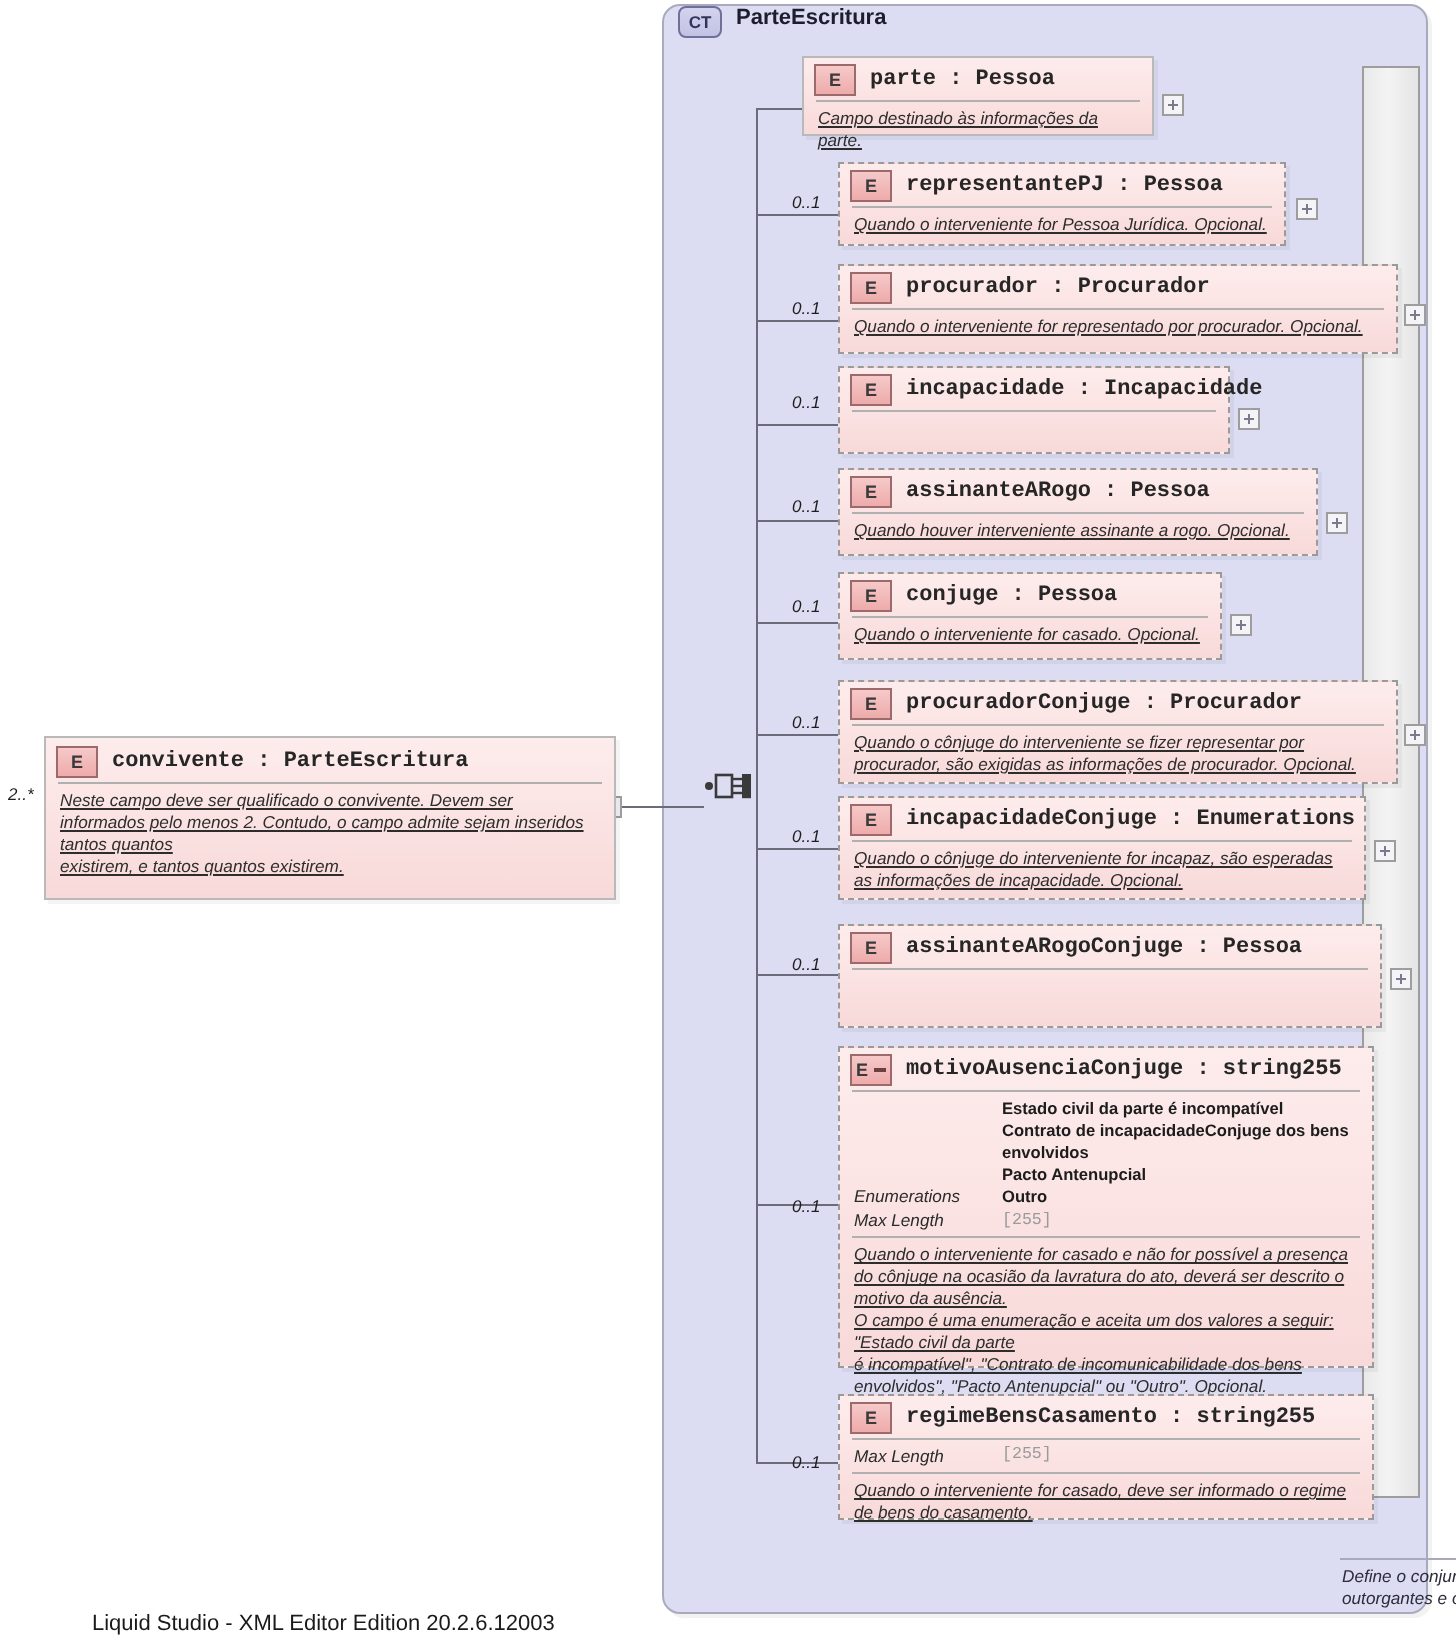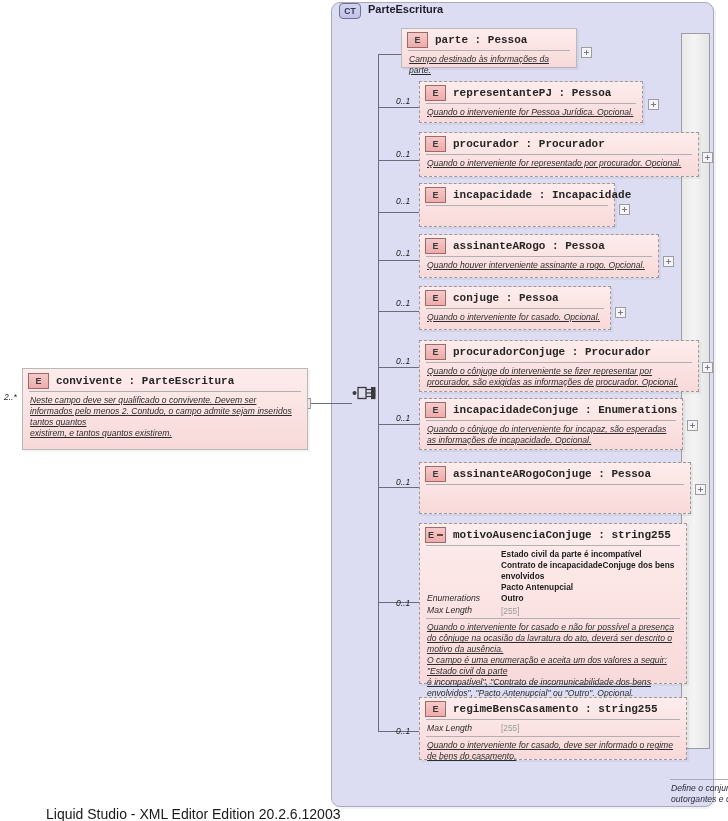--- a/index.html
+++ b/index.html
@@ -84,21 +84,21 @@
   }
   .facet-row { display: flex; align-items: flex-end; line-height: 1.3; }
   .facet-label {
     font-style: italic;
     width: 74px;
     flex: none;
     color: #2b2b2b;
   }
   .facet-vals { font-weight: bold; font-style: normal; color: #1c1c1c; font-size: 8.3px; }
   .facet-vals div { line-height: 1.33; }
-  .facet-gray { color: #9a9a9a; font-weight: normal; }
+  .facet-gray { color: #9a9a9a; font-weight: normal; font-family: Liberation Mono, monospace; }
 
   
   .occ {
     position: absolute;
     font-size: 8.5px;
     font-style: italic;
     color: #1d1d1d;
     font-family: "Liberation Sans", sans-serif;
     white-space: nowrap;
   }
@@ -215,21 +215,21 @@
     top: 380px;
     width: 26px;
     height: 26px;
   }
 
   
   #statusbar {
     position: absolute;
     left: 6px;
     top: 806px;
-    font-size: 14px;
+    font-size: 11px;
     color: #1a1a1a;
     font-family: "Liberation Sans", sans-serif;
     white-space: nowrap;
     padding-left: 40px;
   }
 </style>
 </head>
 <body>
 
 <div id="ct-container">

